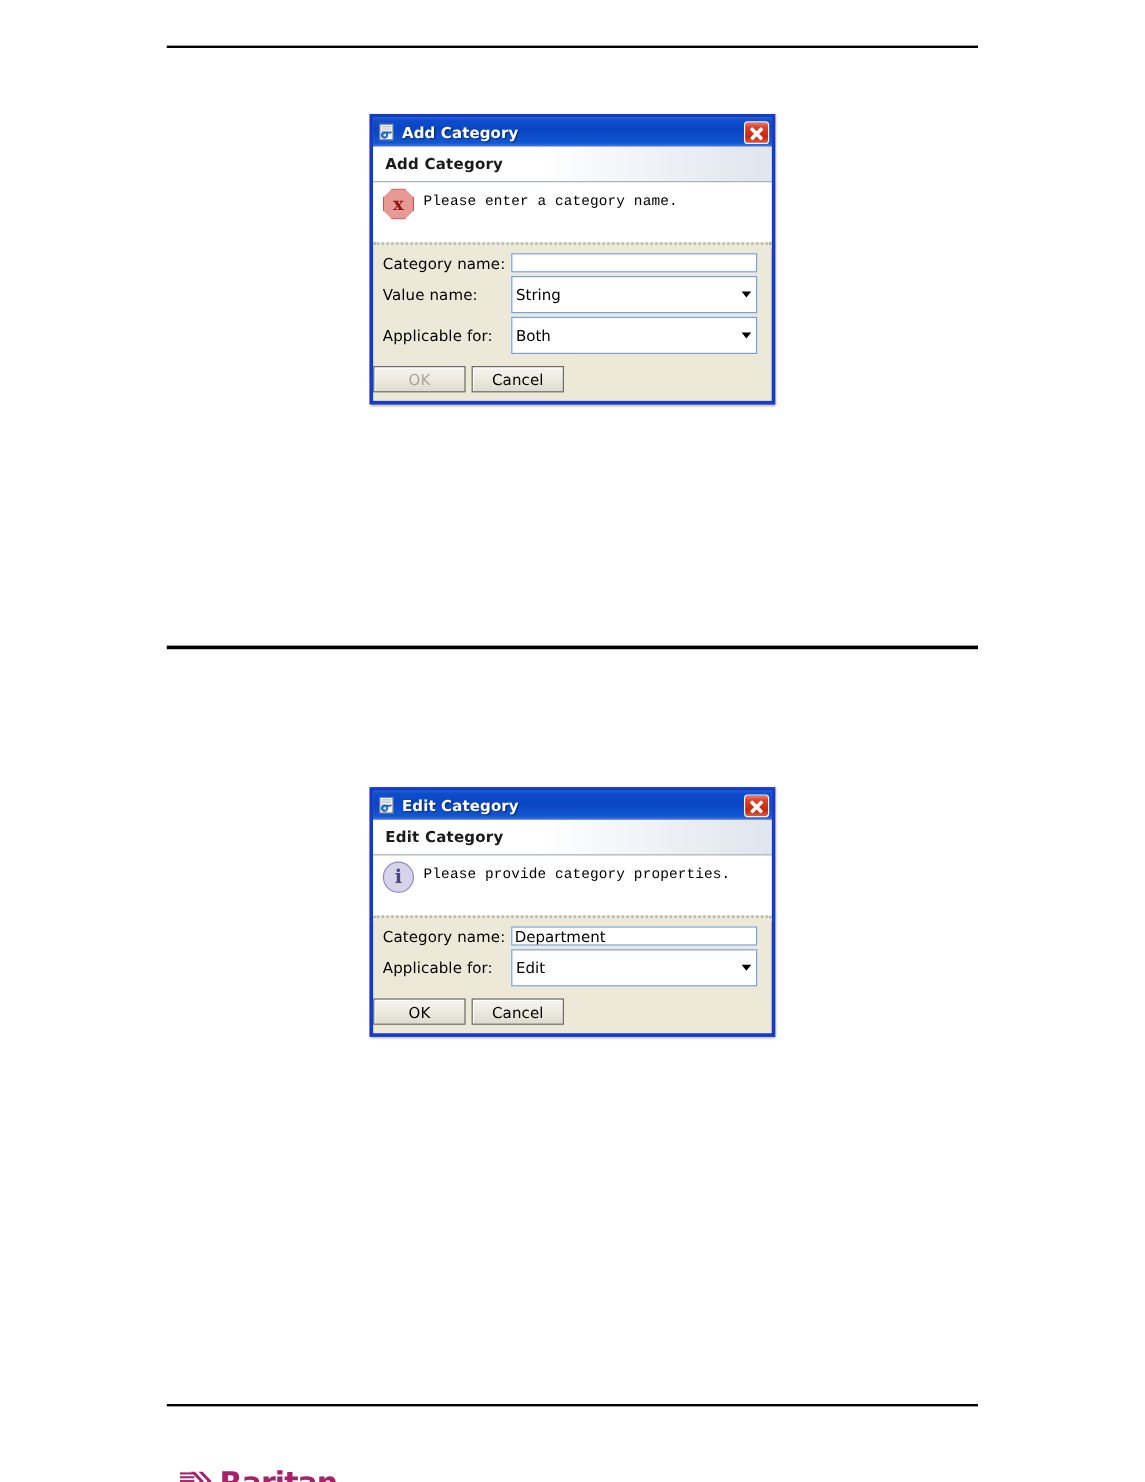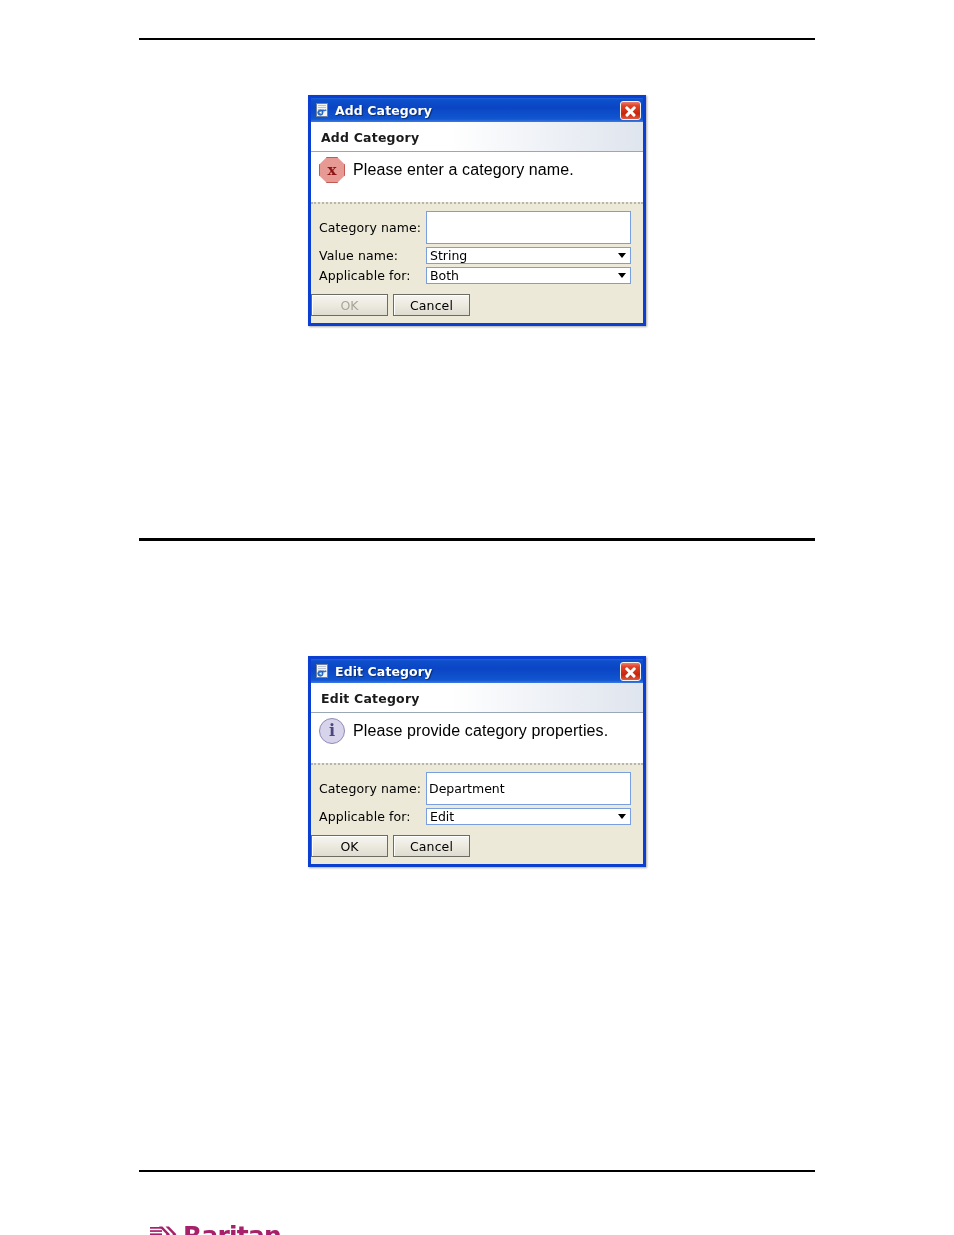--- a/index.html
+++ b/index.html
@@ -130,23 +130,23 @@
   }
   .msg-area {
     background: #ffffff;
     display: flex;
     align-items: flex-start;
     padding: 5px 0 7px 8px;
     min-height: 38px;
   }
   .msg-icon { flex: none; width: 26px; height: 26px; position: relative; margin-right: 8px; }
   .msg-text {
-    font-size: 16px;
+    font-size: 12px;
     color: #000000;
-    font-family: Liberation Sans, sans-serif;
+    font-family: Liberation Mono, monospace;
     padding-top: 4px;
     letter-spacing: 0.1px;
   }
 
   
   .icon-error { }
   .icon-error .oct {
     position: absolute;
     inset: 0;
     background: #e79a94;
@@ -208,34 +208,34 @@
     color: #000000;
     font-family: "DejaVu Sans", sans-serif;
     white-space: nowrap;
     letter-spacing: 0.1px;
   }
   .lbl-w-wide  { width: 107px; }
   .lbl-w-narrow{ width: 107px; }
 
   .textfield {
     flex: 1 1 auto;
-    height: 33px;
+    height: 16px;
     background: #ffffff;
     border: 1px solid #7a9fe0;
     box-sizing: border-box;
     font-size: 12.5px;
     font-family: "DejaVu Sans", sans-serif;
     color: #000000;
     padding: 0 2px;
     line-height: 15px;
     outline: none;
   }
   .combo {
     flex: 1 1 auto;
-    height: 17px;
+    height: 31px;
     background: #ffffff;
     border: 1px solid #7a9fe0;
     box-sizing: border-box;
     display: flex;
     align-items: center;
     position: relative;
     cursor: default;
   }
   .combo-value {
     font-size: 12.5px;

